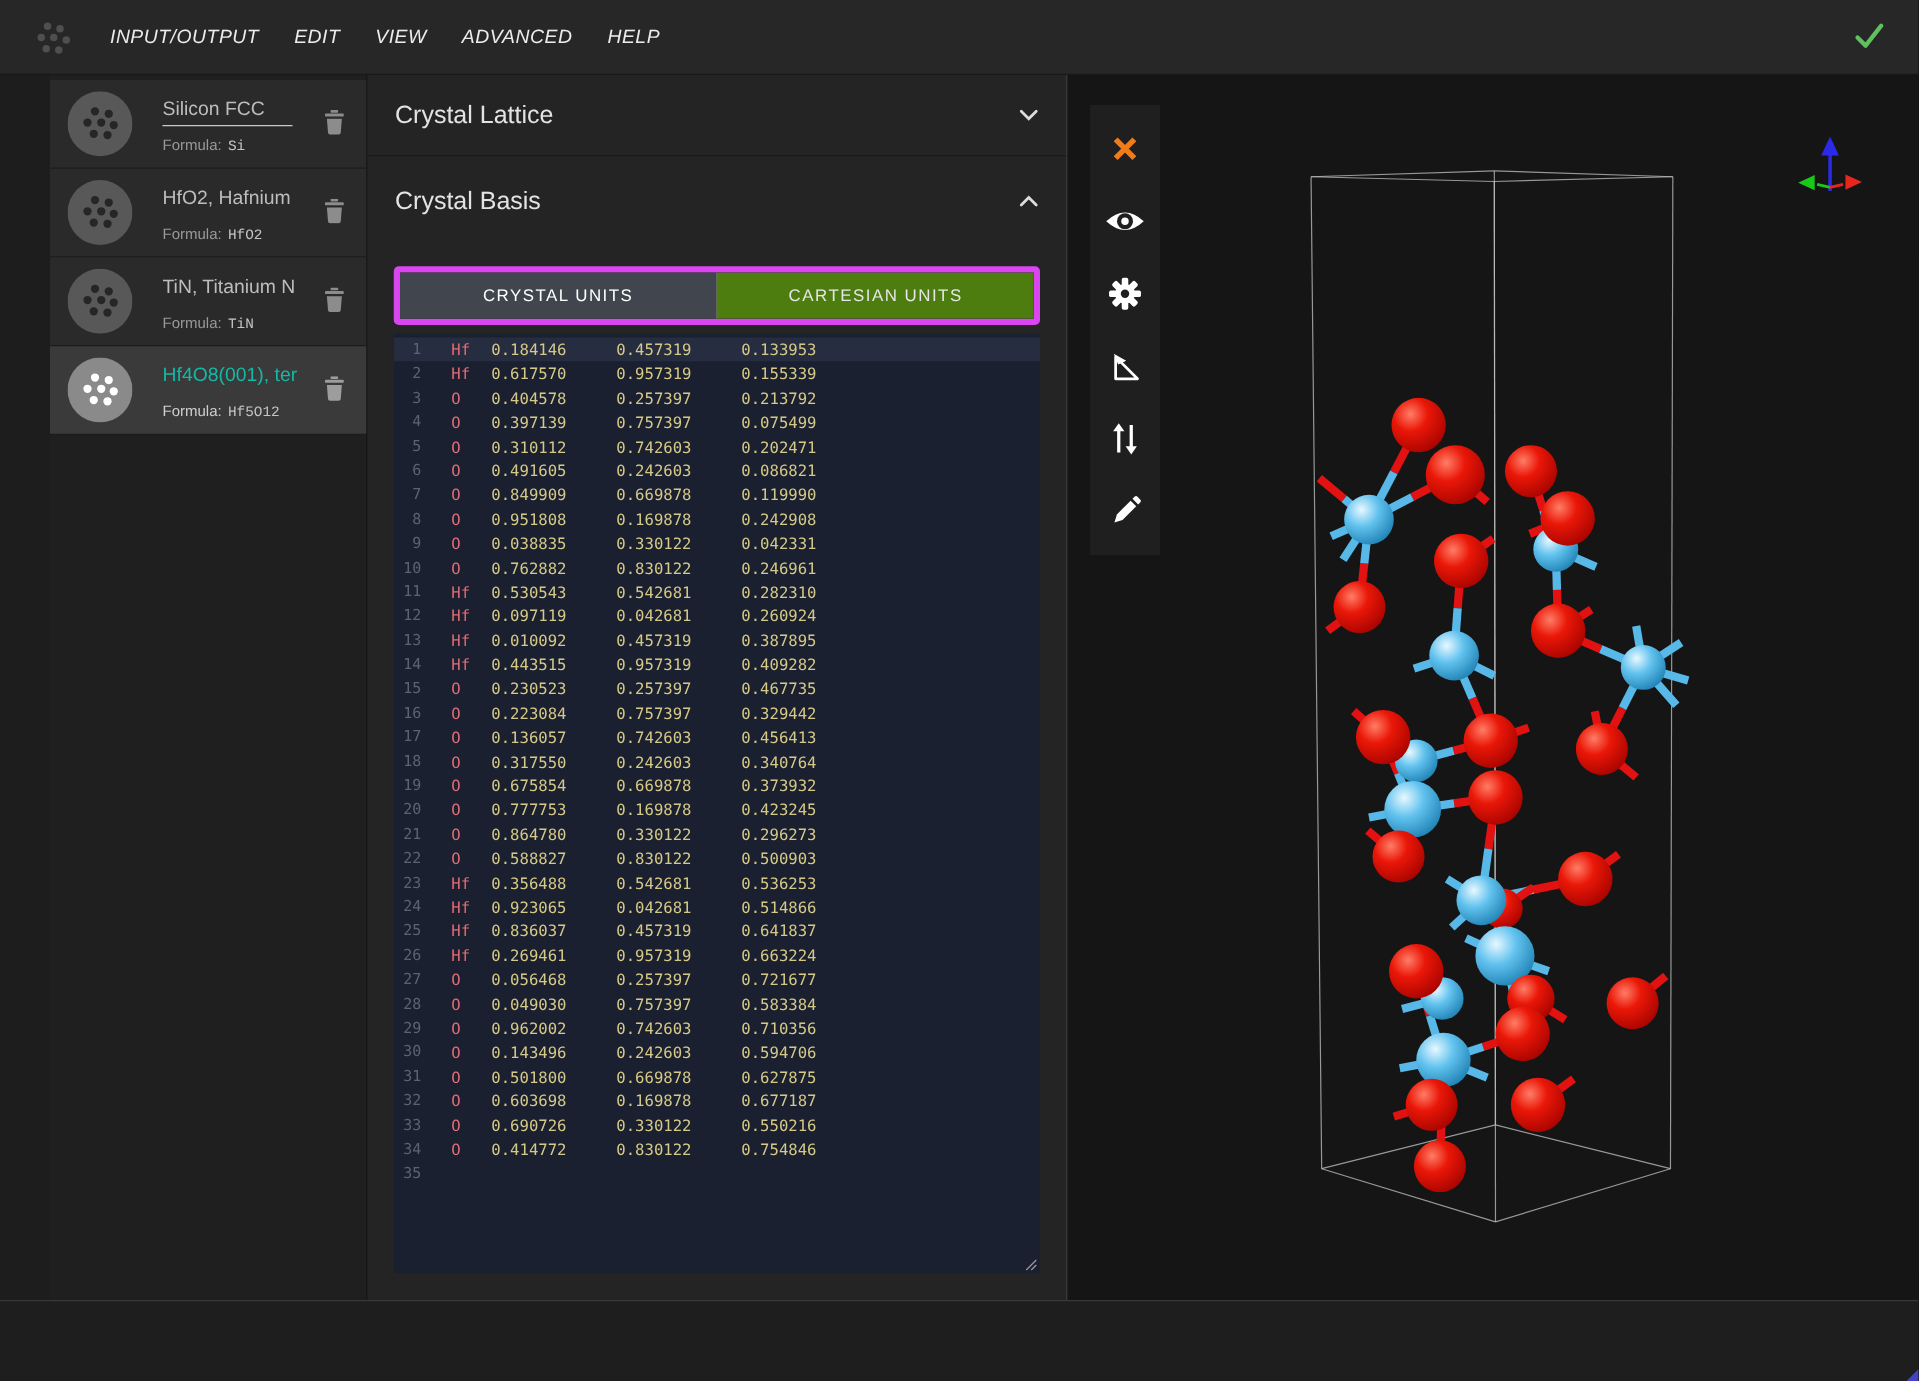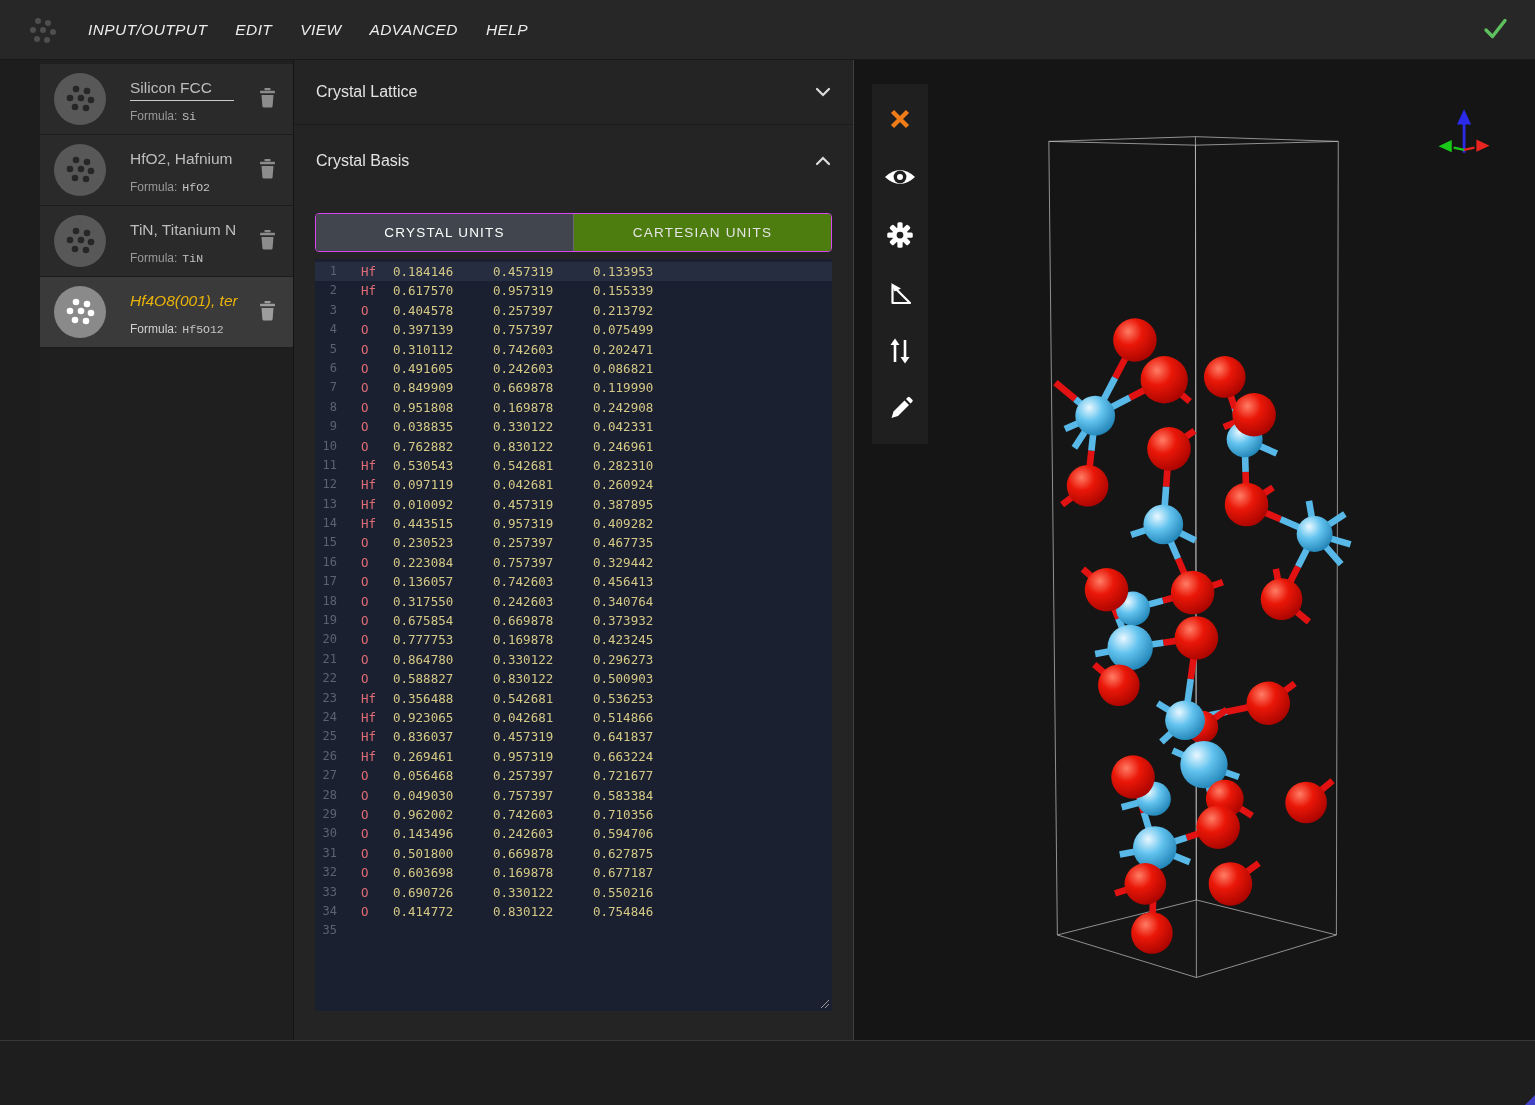--- a/index.html
+++ b/index.html
@@ -17,34 +17,34 @@
   
   .main{display:flex;height:980px;margin-left:40px;}
 
   
   .sidebar{width:254px;background:#1f1f1f;border-right:1px solid #141414;box-sizing:border-box;padding-top:4px;flex:none;}
   .side-item{position:relative;height:70px;background:#2a2a2a;border-bottom:1px solid #1c1c1c;cursor:pointer;}
   .side-item.selected{background:#3a3a3a;}
   .avatar{position:absolute;left:14px;top:9px;width:52px;height:52px;}
   .mi-name{position:absolute;left:90px;top:15px;font-size:15.5px;color:#bdbdbd;white-space:nowrap;
            max-width:112px;overflow:hidden;}
-  .side-item.selected .mi-name{color:#eab308;font-style:italic;}
+  .side-item.selected .mi-name{color:#14b8a6;}
   .mi-name.underlined{border-bottom:1px solid #c9c9c9;padding-bottom:3px;min-width:104px;}
   .mi-formula{position:absolute;left:90px;top:45px;font-size:12px;color:#999999;white-space:nowrap;}
   .side-item.selected .mi-formula{color:#cfcfcf;}
   .mi-formula .fval{font-family:Liberation Mono, monospace;font-size:11.5px;color:#c4c4c4;margin-left:5px;}
   .trash-btn{position:absolute;right:17px;top:24px;background:none;border:none;padding:0;cursor:pointer;line-height:0;}
 
   
   .middle{width:560px;background:#242424;border-right:1px solid #3f3f3f;box-sizing:border-box;flex:none;}
   .acc-header{height:64px;display:flex;align-items:center;justify-content:space-between;
               padding:0 22px;border-bottom:1px solid #1a1a1a;cursor:pointer;}
   .acc-header.tall{height:72px;border-bottom:none;}
-  .acc-title{color:#e3e3e3;font-size:16px;}
-  .tabs{display:flex;margin:16px 21px 0 21px;height:37px;border:1px solid #d946ef;border-radius:4px;overflow:hidden;}
+  .acc-title{color:#e3e3e3;font-size:20px;}
+  .tabs{display:flex;margin:16px 21px 0 21px;height:37px;border:5px solid #d946ef;border-radius:4px;overflow:hidden;}
   .tab{flex:1;display:flex;align-items:center;justify-content:center;color:#e6e6e6;font-size:13.5px;
        letter-spacing:1.2px;background:#4d7c0f;cursor:pointer;}
   .tab.active{background:#41464e;color:#ffffff;}
   .tab + .tab{border-left:1px solid #6a6a6a;}
   .editor{position:relative;margin:7px 21px 0 21px;width:517px;height:752px;background:#1b2030;
           box-sizing:border-box;padding-top:3px;overflow:hidden;font-family:"DejaVu Sans Mono",monospace;cursor:text;}
   .code-line{display:flex;height:19.4px;line-height:19.4px;font-size:12.5px;}
   .code-line.active{background:#272d41;}
   .cl-n{width:22px;text-align:right;color:#5b6372;font-size:12px;flex:none;}
   .cl-el{margin-left:24px;width:32px;color:#e06c75;flex:none;}

